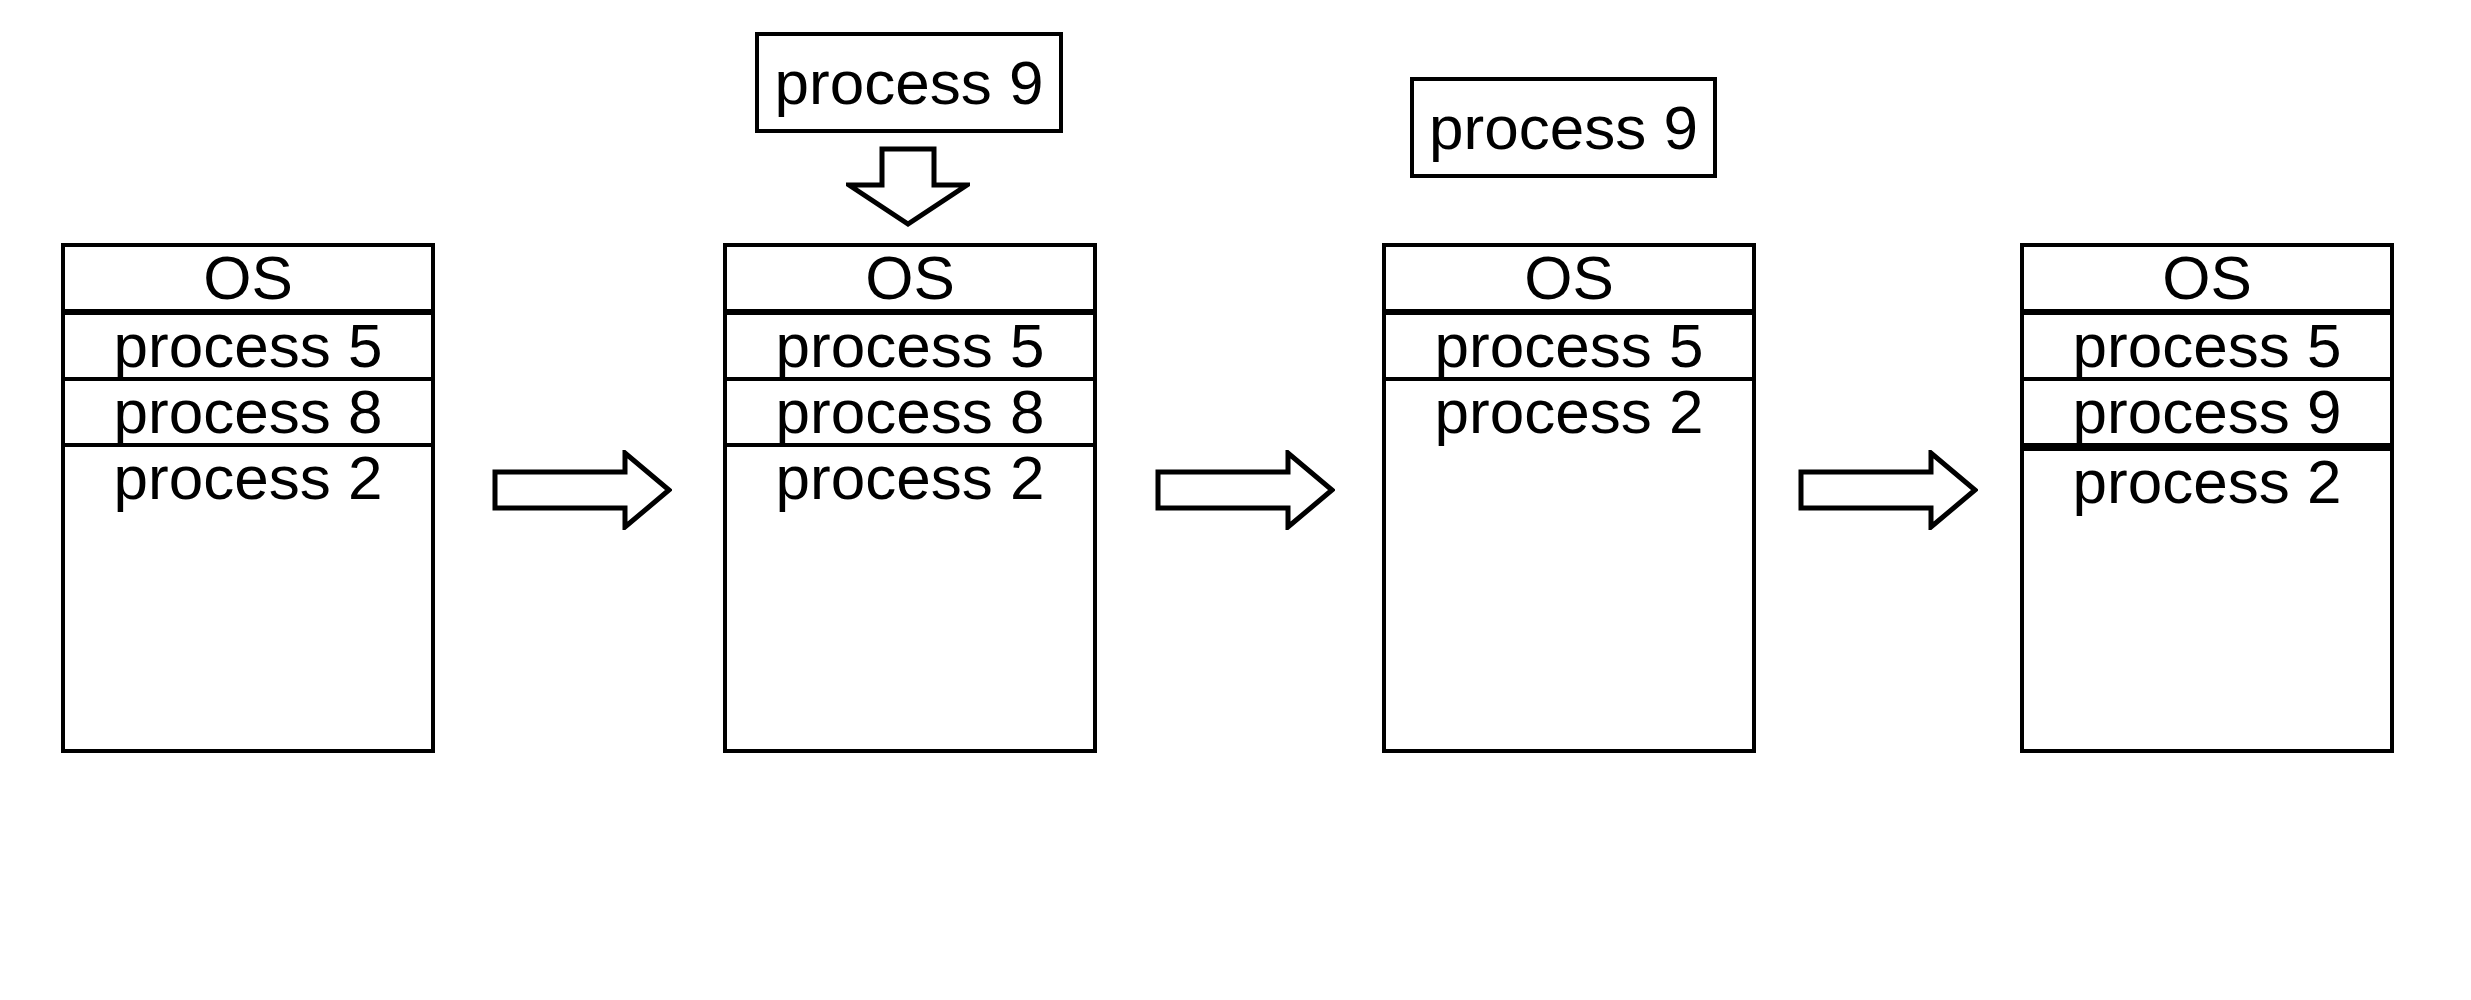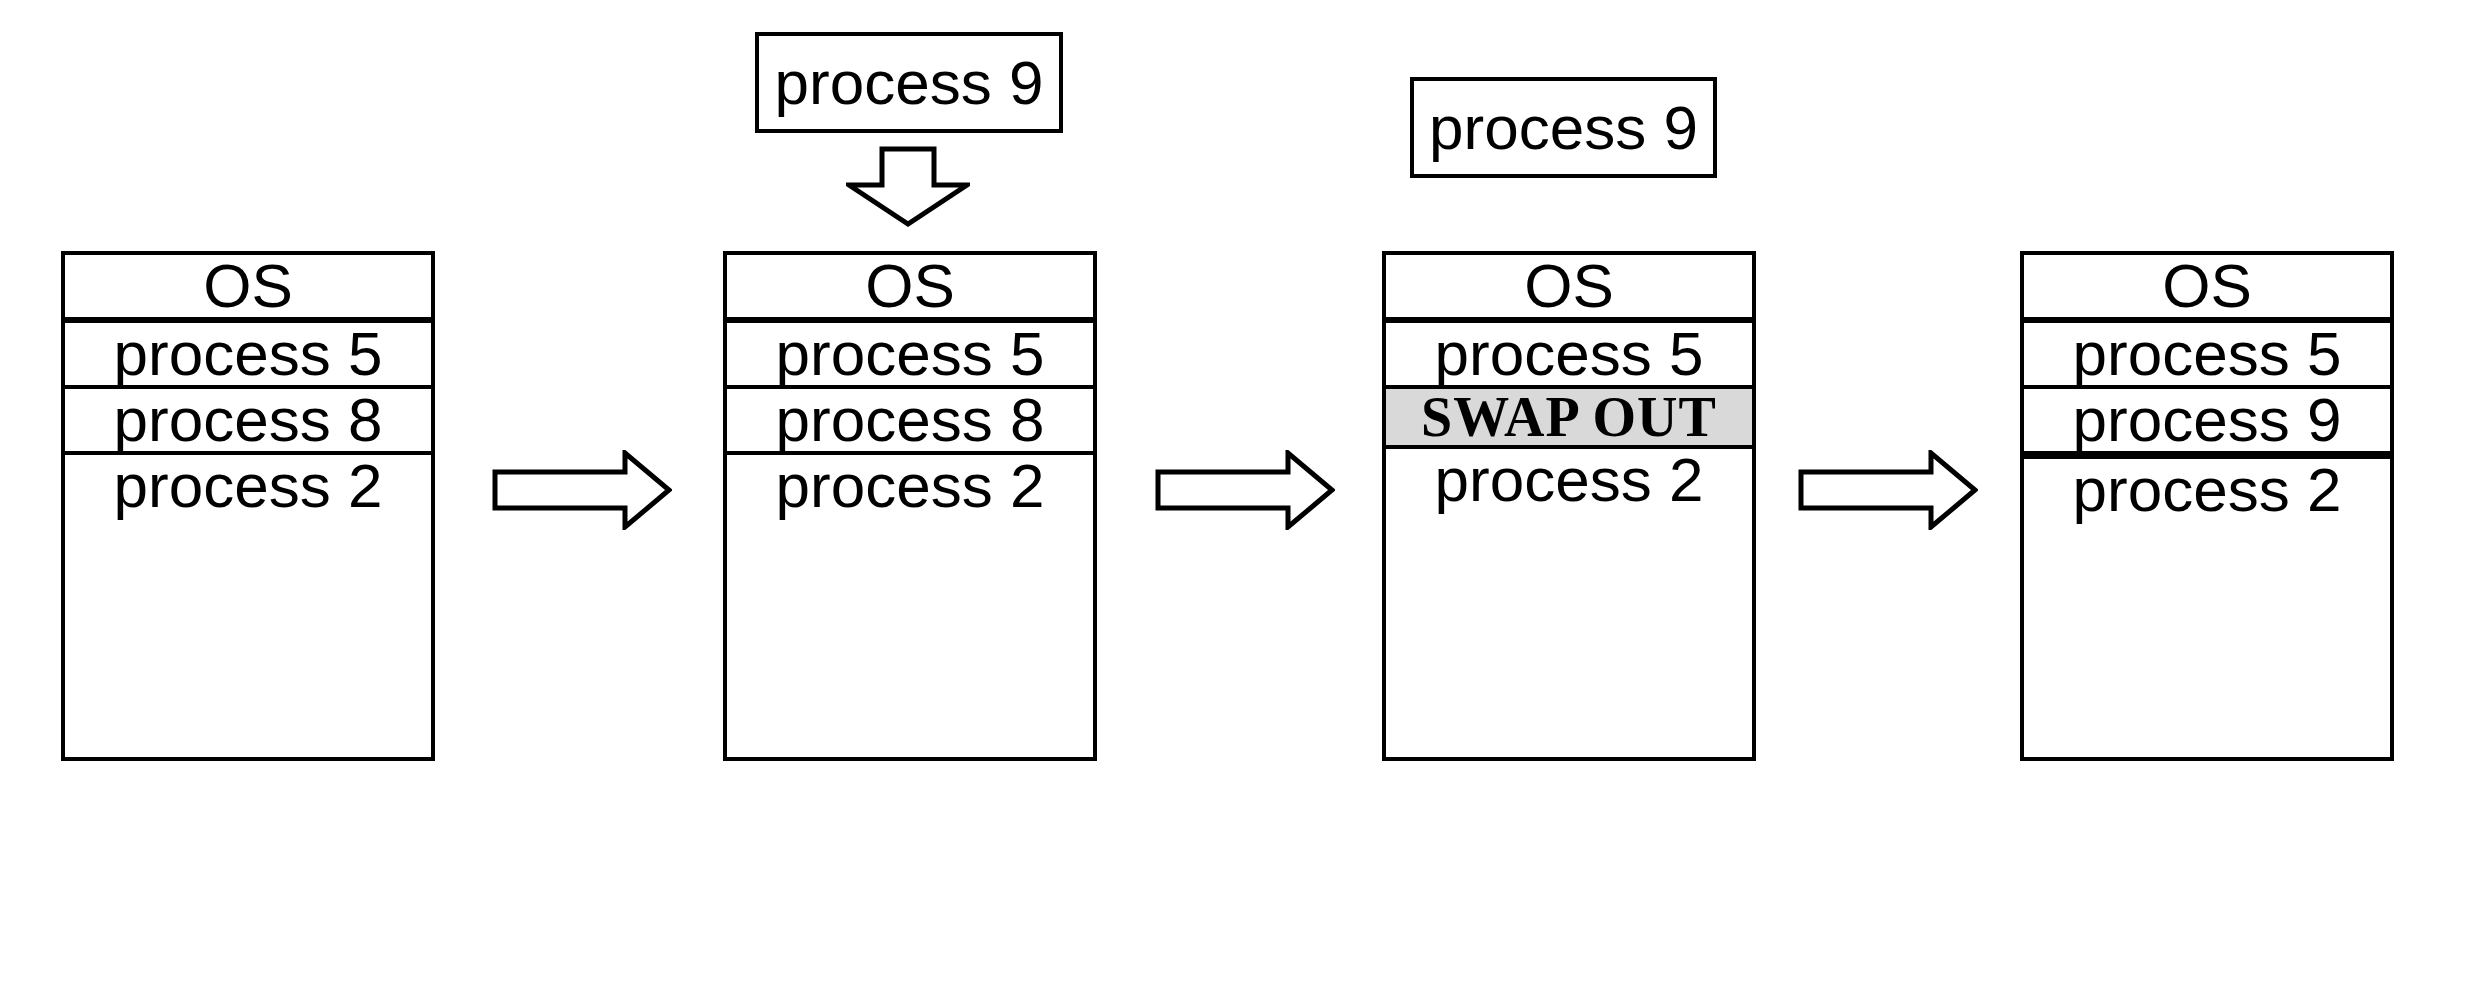--- a/index.html
+++ b/index.html
@@ -12,21 +12,21 @@
     overflow:hidden;
   }
   
   .memcol{
     position:absolute;
     top:243px;
     width:374px;height:510px;
     border:4px solid #000;
     background:#fff;
     box-sizing:border-box;
-    display:flex;flex-direction:column;margin-top:8px;
+    display:flex;flex-direction:column;
   }
   .memcol .row{
     display:flex;align-items:center;justify-content:center;
     font-size:62px;line-height:1;
     box-sizing:border-box;
     flex:0 0 auto;
   }
   .row-os{flex-basis:88px;border-bottom:6px solid #000;}
   .row-p5{flex-basis:100px;border-bottom:4px solid #000;}
   .row-big{flex:1 1 auto;border-bottom:4px solid #000;text-align:right;}
@@ -113,23 +113,20 @@
     <polygon points="3,22 133,22 133,3 177,40 133,77 133,58 3,58" fill="#ffffff" stroke="#000000" stroke-width="5" stroke-linejoin="miter"></polygon>
   </svg>
 
   <div class="memcol" style="left:1382px;">
     <div class="row row-os">
       <span>OS</span>
     </div>
     <div class="row row-p5">
       <span>process 5</span>
     </div>
-    <div class="row row-big shaded">
-      <span class="swap-label">SWAP OUT</span>
-    </div>
     <div class="row row-p2">
       <span>process 2</span>
     </div>
   </div>
 
   <svg class="arrow" style="left:1798px;top:450px;" width="180" height="80" viewBox="0 0 180 80">
     <polygon points="3,22 133,22 133,3 177,40 133,77 133,58 3,58" fill="#ffffff" stroke="#000000" stroke-width="5" stroke-linejoin="miter"></polygon>
   </svg>
 
   <div class="memcol" style="left:2020px;">

